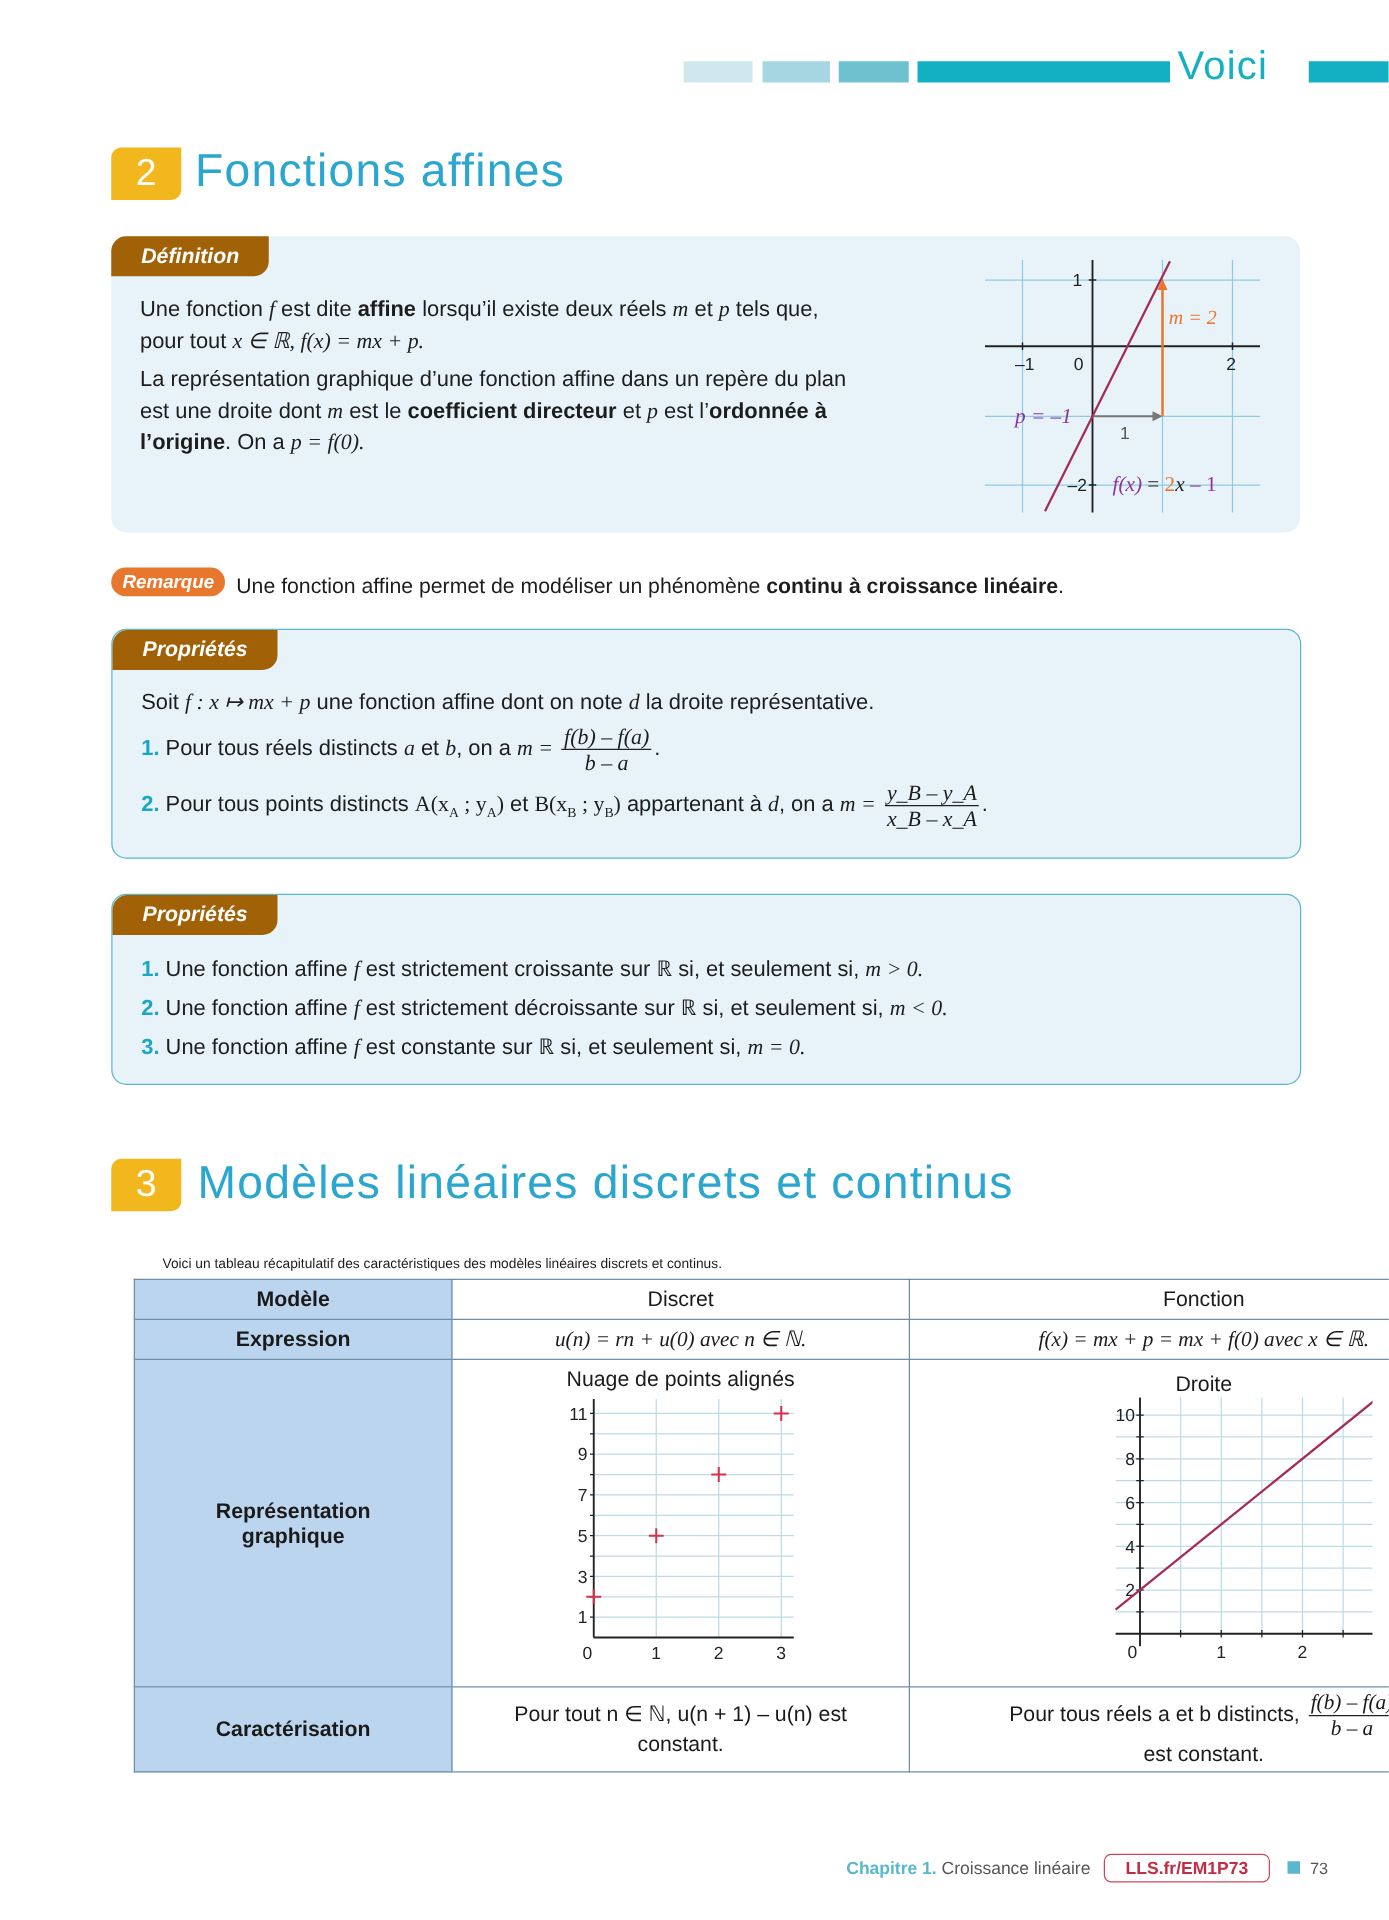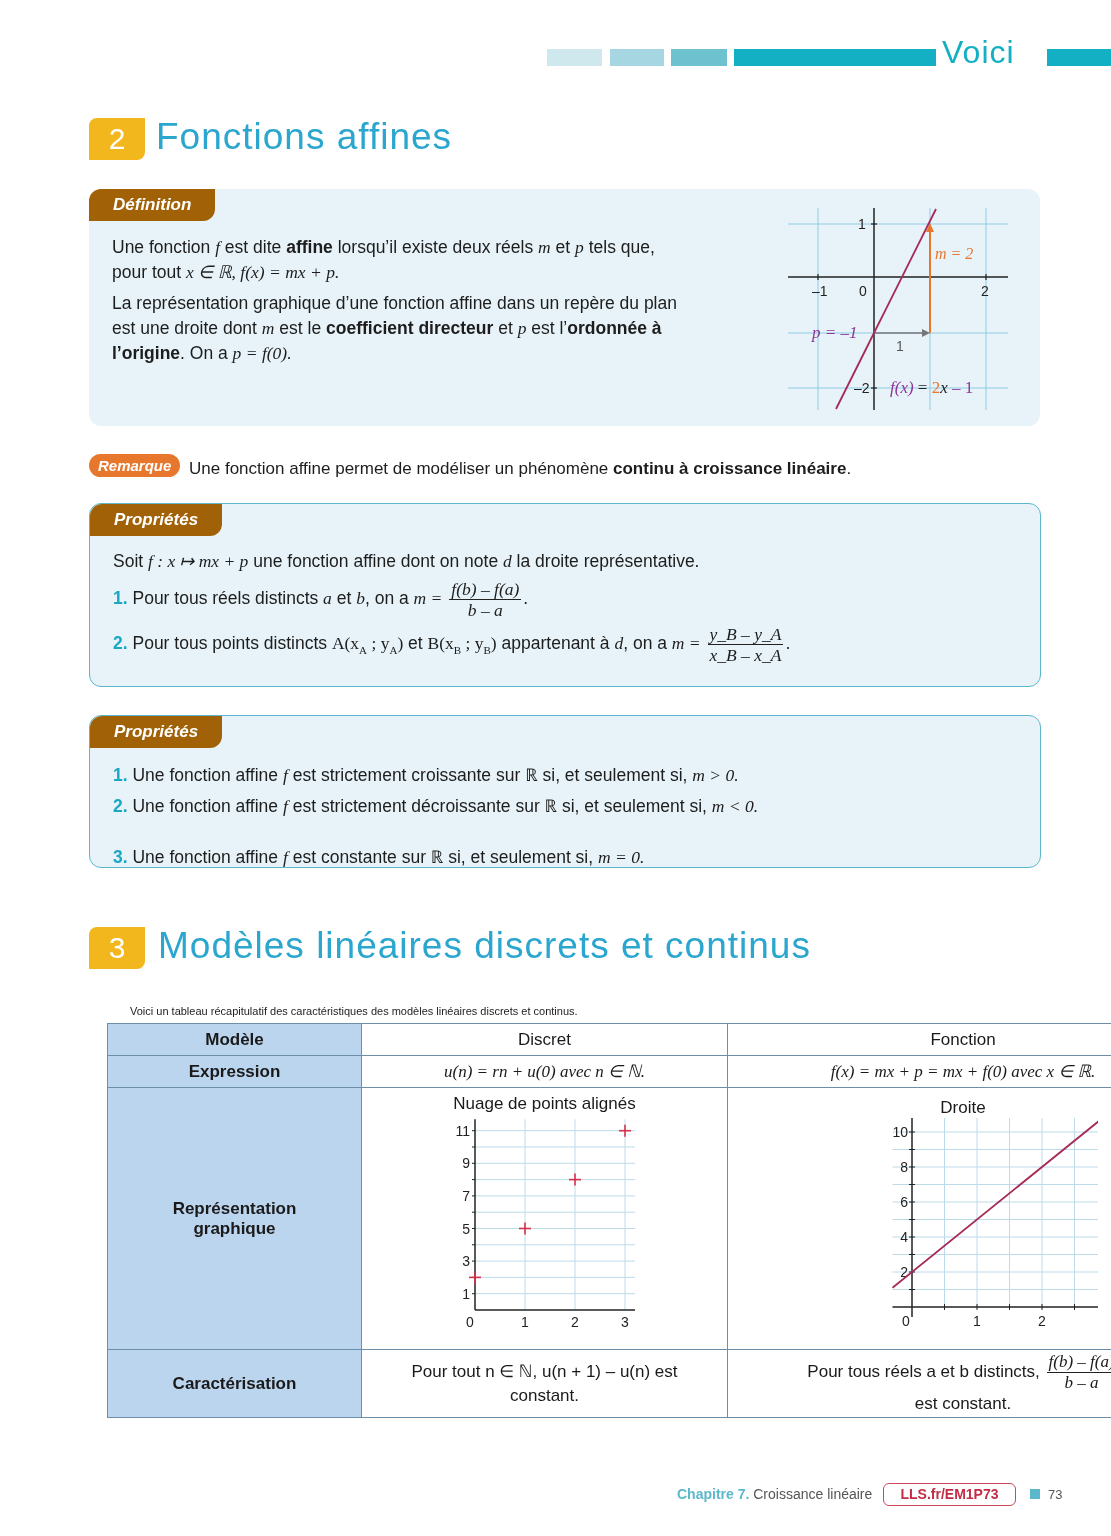--- a/index.html
+++ b/index.html
@@ -121,21 +121,21 @@
 </div>
 
 <div class="box bordered" style="left:89px;top:715px;width:950px;height:151px;">
   <div class="tag">Propriétés</div>
   <div class="txt" style="left:23px;top:47px;">
     <span class="num">1.</span><span> Une fonction affine </span><span class="m">f</span><span> est strictement croissante sur </span><span class="mr">ℝ</span><span> si, et seulement si, </span><span class="m">m &gt; 0.</span>
   </div>
   <div class="txt" style="left:23px;top:78px;">
     <span class="num">2.</span><span> Une fonction affine </span><span class="m">f</span><span> est strictement décroissante sur </span><span class="mr">ℝ</span><span> si, et seulement si, </span><span class="m">m &lt; 0.</span>
   </div>
-  <div class="txt" style="left:23px;top:109px;margin-top:20px;">
+  <div class="txt" style="left:23px;top:109px;">
     <span class="num">3.</span><span> Une fonction affine </span><span class="m">f</span><span> est constante sur </span><span class="mr">ℝ</span><span> si, et seulement si, </span><span class="m">m = 0.</span>
   </div>
 </div>
 
 <div class="sec-num" style="left:89px;top:927px;">3</div>
 <div class="sec-title" style="left:158px;top:925px;">Modèles linéaires discrets et continus</div>
 <div class="txt" style="left:89px;top:999px;font-size:11px;margin-left:41px;">Voici un tableau récapitulatif des caractéristiques des modèles linéaires discrets et continus.</div>
 
 <table class="rec">
   <tbody>
@@ -267,17 +267,17 @@
     <td style="line-height:22px;">
       <span>Pour tous réels a et b distincts,</span>
       <span class="frac m"><span class="n">f(b) – f(a)</span><span class="d">b – a</span></span><br>
       <span>est constant.</span>
     </td>
   </tr>
 </tbody>
   </table>
 
 <div class="footer" style="left:677px;">
-  <b style="color:#5bb8cc;">Chapitre 7.</b><span style="color:#555;"> Croissance linéaire</span>
+  <b style="color:#5bb8cc;">Chapitre 1.</b><span style="color:#555;"> Croissance linéaire</span>
 </div>
 <div style="position:absolute;left:883px;top:1483px;width:131px;height:21px;border:1.5px solid #c94a5d;border-radius:6px;color:#c22d45;font-weight:bold;font-size:14px;text-align:center;line-height:21px;">LLS.fr/EM1P73</div>
 <div style="position:absolute;left:1030px;top:1489px;width:10px;height:10px;background:#5bb8cc;"></div>
 <div style="position:absolute;left:1048px;top:1487px;font-size:13px;color:#555;">73</div>
 
 </body></html>

